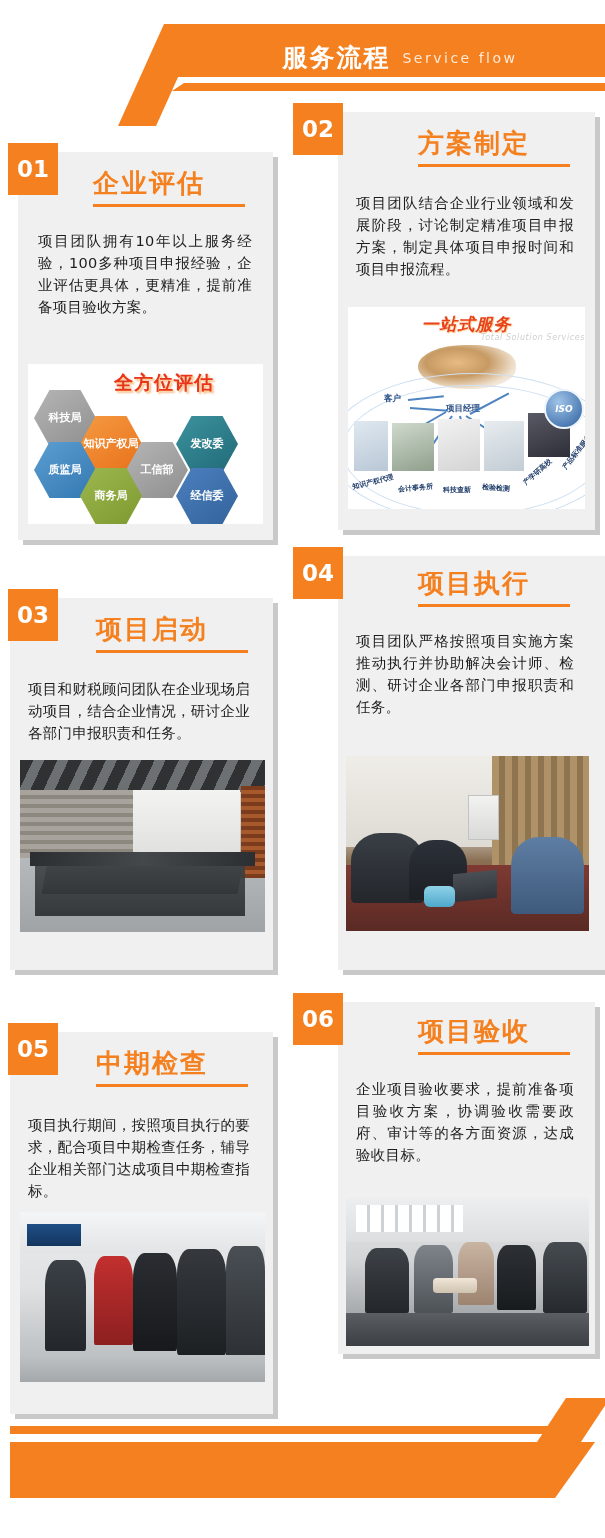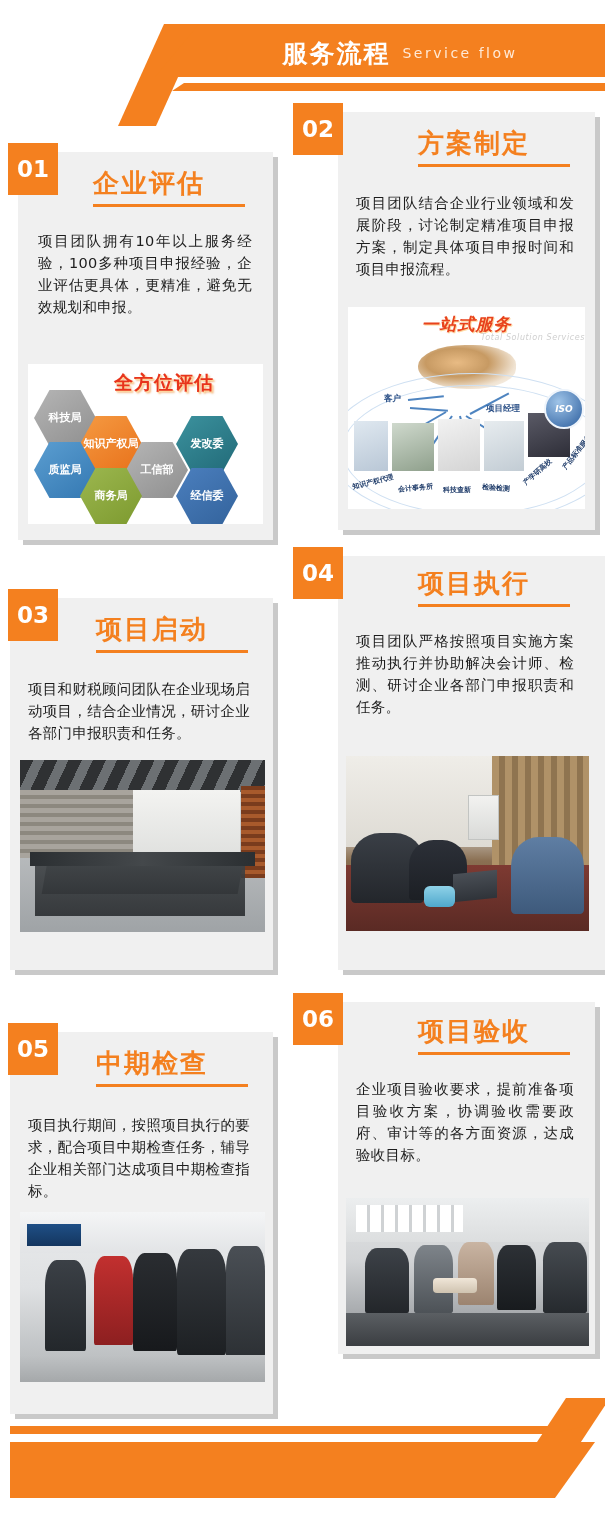--- a/index.html
+++ b/index.html
@@ -27,21 +27,21 @@
     position:absolute; left:176px; top:24px; width:60px; height:44px;
     background:#F4801F;
     clip-path: polygon(22px 0, 46px 0, 24px 44px, 0 44px);
   }
   .hdr-rule {
     position:absolute; left:172px; top:83px; width:433px; height:8px;
     background:#F4801F;
     clip-path: polygon(12px 0, 433px 0, 433px 8px, 0 8px);
   }
   .hdr-text {
-    position:absolute; left:155px; top:24px; width:450px; height:58px;
+    position:absolute; left:155px; top:24px; width:450px; height:67px;
     display:flex; align-items:center; justify-content:center;
     gap:12px; z-index:4; padding-left:40px;
   }
   .hdr-cn { color:#fff; font-size:25px; font-weight:bold; letter-spacing:2px; line-height:1; }
   .hdr-en { color:#ffe9d6; font-size:14px; letter-spacing:2.5px; line-height:1; }
 
   
   .card { position:absolute; background:#F0F0F0; box-shadow:5px 5px 0 #C9C9C9; }
   .badge {
     position:absolute; background:#F4801F; color:#ffffff;
@@ -131,21 +131,21 @@
       <span class="hdr-cn">服务流程</span>
       <span class="hdr-en">Service flow</span>
     </div>
   </div>
 
   <div class="card" style="left:18px; top:152px; width:255px; height:388px;">
 
     <div class="card-title" style="left:75px; top:18px;">企业评估</div>
     <div class="title-rule" style="left:75px; top:52px; width:152px;"></div>
 
-    <div class="card-body" style="left:20px; top:78px; width:214px;">项目团队拥有10年以上服务经验，100多种项目申报经验，企业评估更具体，更精准，避免无效规划和申报。</div>
+    <div class="card-body" style="left:20px; top:78px; width:214px;">项目团队拥有10年以上服务经验，100多种项目申报经验，企业评估更具体，更精准，提前准备项目验收方案。</div>
 
     <div class="hexfig" style="left:10px; top:212px; width:235px; height:160px;">
       <div class="hexttl">全方位评估</div>
       <div class="hex" style="left:6px;  top:26px; background:linear-gradient(145deg,#b5b5b5,#8f8f8f);">
         <span>科技局</span>
       </div>
       <div class="hex" style="left:52px; top:52px; background:linear-gradient(145deg,#f59a42,#e8711a);">
         <span>知识产权局</span>
       </div>
       <div class="hex" style="left:6px;  top:78px; background:linear-gradient(145deg,#5b9ed1,#3478b2);">
@@ -179,21 +179,21 @@
       <div class="os-sub">Total Solution Services</div>
 
       <div style="position:absolute; left:70px; top:38px; width:98px; height:44px;
                   background:radial-gradient(ellipse at 40% 40%, #e8bb84 0%, #c79a63 38%, #f0e3d2 70%, #ffffff 100%);
                   border-radius:48% 44% 46% 50%;"></div>
 
       <div class="os-swoosh" style="left:-20px; top:66px; width:290px; height:150px;"></div>
       <div class="os-swoosh" style="left:-6px; top:78px; width:262px; height:130px;"></div>
 
       <div class="os-node" style="left:36px; top:86px;">客户</div>
-      <div class="os-node" style="left:98px; top:96px;margin-left:40px;">项目经理</div>
+      <div class="os-node" style="left:98px; top:96px;">项目经理</div>
 
       <div class="arw" style="left:60px; top:92px; width:36px; transform:rotate(-6deg);"></div>
       <div class="arw" style="left:62px; top:100px; width:38px; transform:rotate(4deg);"></div>
       <div class="arw" style="left:122px; top:106px; width:44px; transform:rotate(-28deg);"></div>
       <div class="arw" style="left:118px; top:108px; width:40px; transform:rotate(32deg);"></div>
       <div class="arw" style="left:112px; top:108px; width:34px; transform:rotate(76deg);"></div>
       <div class="arw" style="left:104px; top:108px; width:46px; transform:rotate(124deg);"></div>
       <div class="arw" style="left:98px; top:104px; width:54px; transform:rotate(150deg);"></div>
 
       <div style="position:absolute; left:6px; top:114px; width:34px; height:50px;

